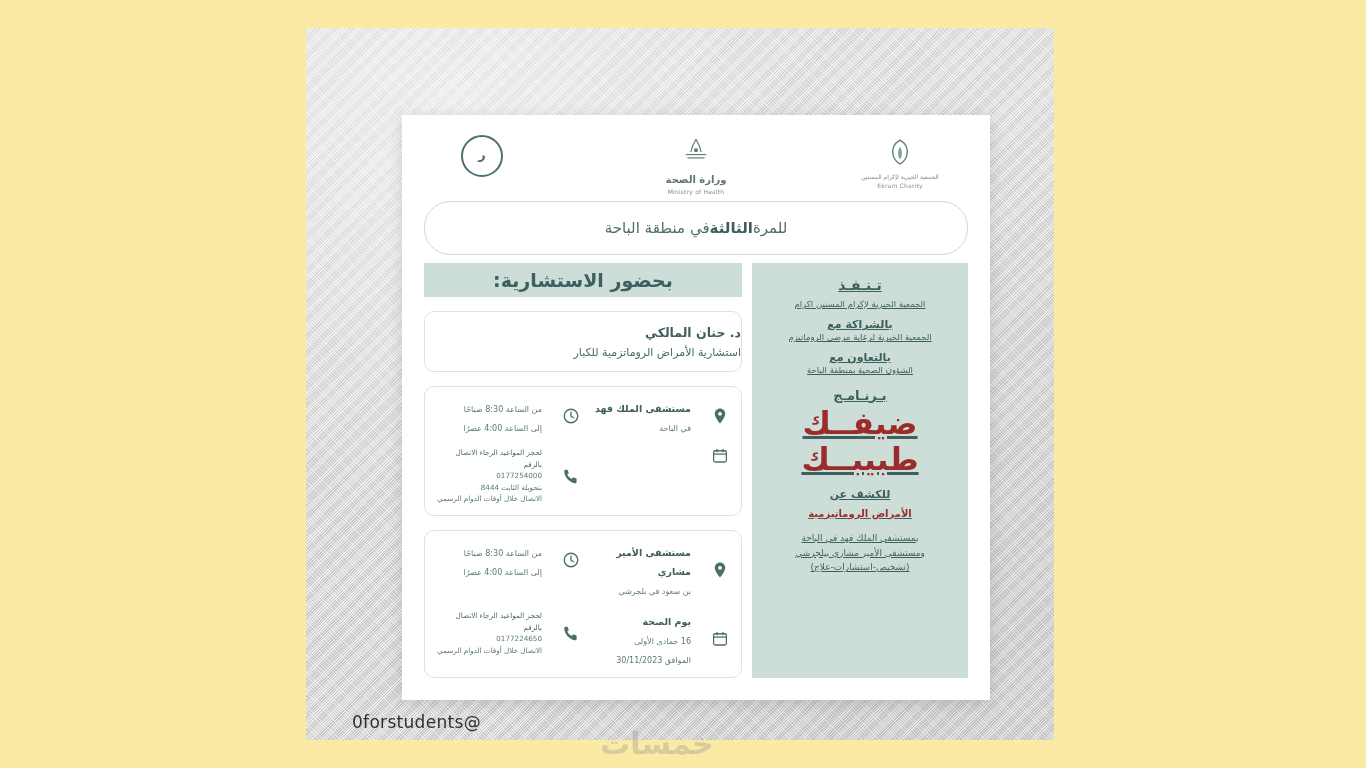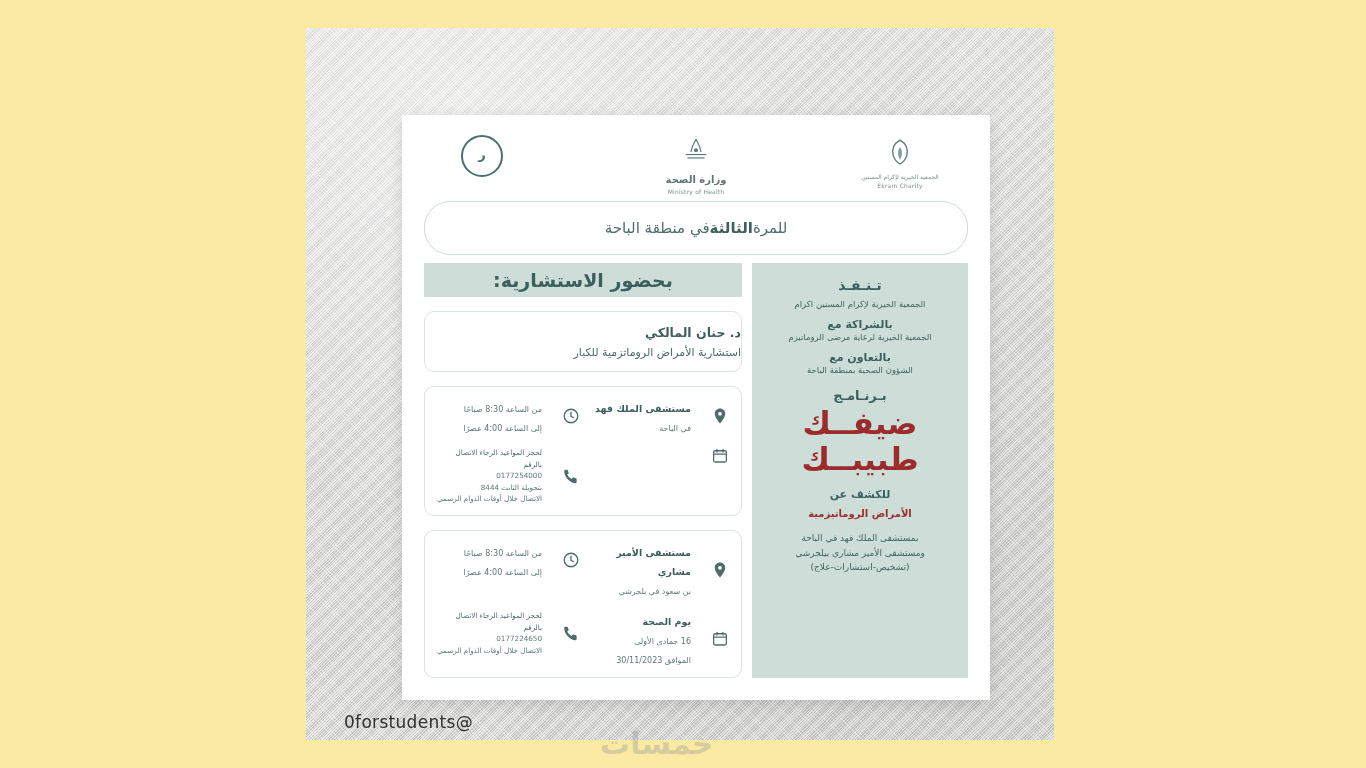--- a/index.html
+++ b/index.html
@@ -126,20 +126,21 @@
   }
 
   
   .panel-green {
     width: 216px;
     background: #cdded8;
     padding: 14px 12px 23px;
     box-sizing: border-box;
     text-align: center;
     color: #3e605f;
+    text-decoration: underline;
   }
   .g-head {
     font-size: 14px;
     font-weight: bold;
     letter-spacing: 5px;
     color: #3c5f5e;
     margin-bottom: 5px;
   }
   .g-line {
     font-size: 8.5px;
@@ -251,21 +252,21 @@
     color: #4d6d6b;
   }
   .ic svg { width: 18px; height: 18px; display: block; }
 
   .small-lines { font-size: 7.2px; color: #5c7a77; line-height: 1.6; text-align: right;}
   .small-lines .hl { color: #4d6d6b; }
 
   
   .handle {
     position: absolute;
-    left: 344px;
+    left: 352px;
     top: 712px;
     font-size: 17px;
     color: #2f3030;
     font-family: "DejaVu Sans", sans-serif;
     letter-spacing: 0.3px;
   }
   .watermark {
     position: absolute;
     left: 600px;
     top: 726px;

